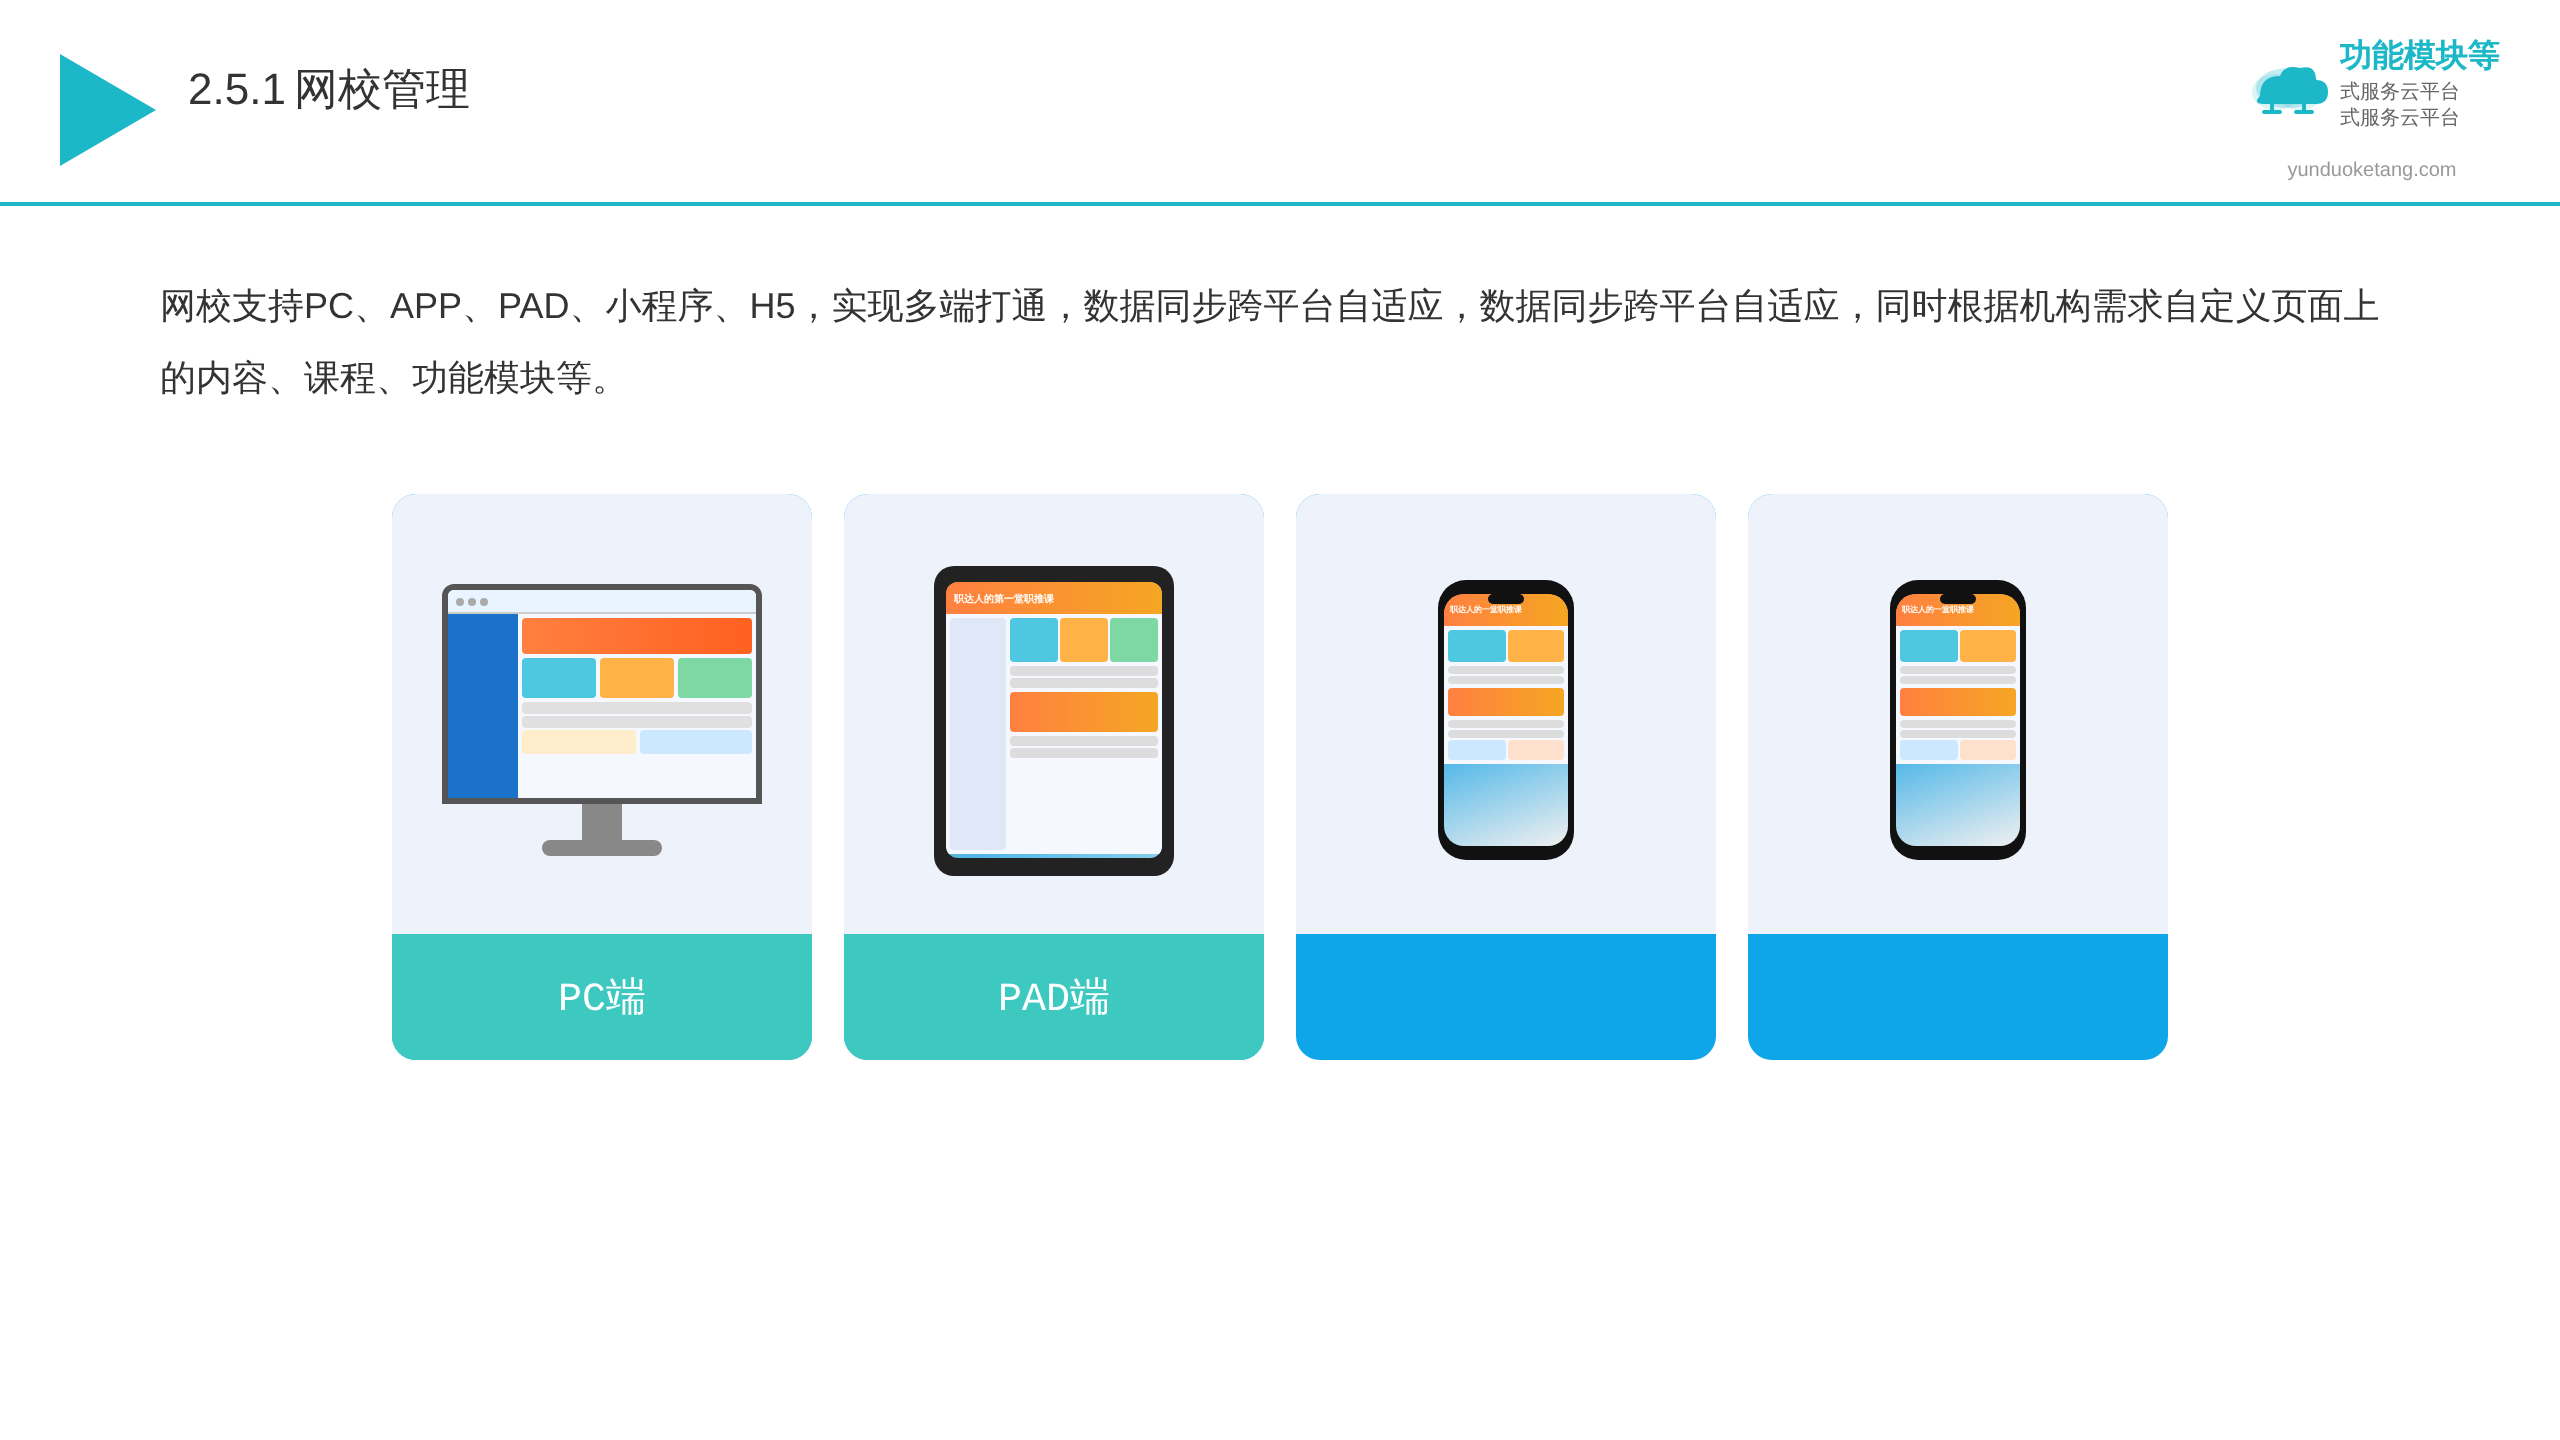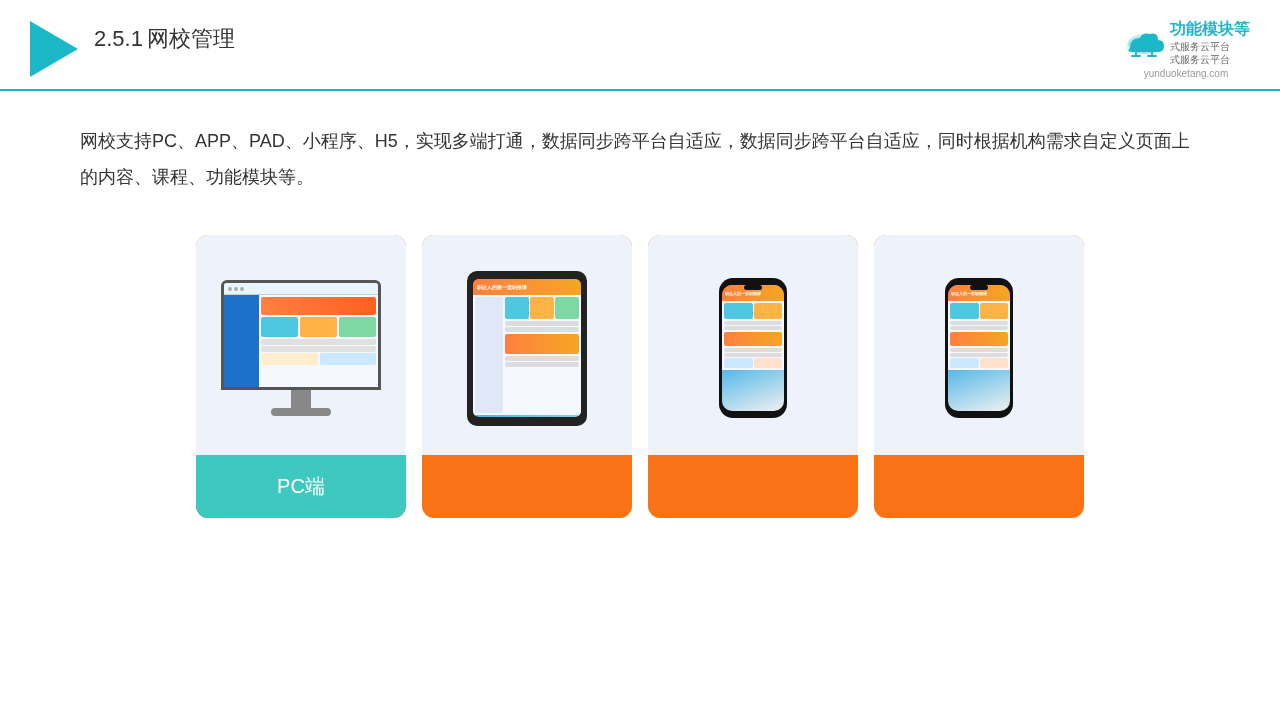--- a/index.html
+++ b/index.html
@@ -66,48 +66,49 @@
       line-height: 1.4;
     }
     .logo-main-text {
       font-size: 16px;
       font-weight: bold;
       color: #1db8c8;
     }
     .yunduoketang {
       font-size: 10px;
       color: #999;
-      margin-top: 2px;
+      margin-top: 14px;
     }
 
     
     .description {
       padding: 32px 80px 20px 80px;
       font-size: 18px;
       color: #333;
       line-height: 2.0;
     }
 
     
     .cards-container {
       display: flex;
       gap: 16px;
       padding: 20px 60px 30px 60px;
       justify-content: center;
     }
 
     .card {
-      background: #f97316;
+      background: #0ea5e9;
       border-radius: 12px;
       width: 210px;
       display: flex;
       flex-direction: column;
       align-items: center;
       overflow: hidden;
       flex-shrink: 0;
+      font-family: Liberation Mono, monospace;
     }
 
     .card-image-area {
       width: 100%;
       height: 220px;
       display: flex;
       align-items: center;
       justify-content: center;
       padding: 16px 10px 10px 10px;
       background: #eef2fa;
@@ -333,20 +334,21 @@
               <div style="height:5px; background:#ddd; border-radius:2px; margin-bottom:1px;"></div>
               <div style="height:5px; background:#ddd; border-radius:2px; margin-bottom:2px;"></div>
               <div style="height:20px; background:linear-gradient(90deg,#ff8040,#f5a623); border-radius:2px; margin-bottom:2px;"></div>
               <div style="height:5px; background:#ddd; border-radius:2px; margin-bottom:1px;"></div>
               <div style="height:5px; background:#ddd; border-radius:2px;"></div>
             </div>
           </div>
         </div>
       </div>
     </div>
+    <div class="card-label">PAD端</div>
   </div>
 
   <div class="card">
     <div class="card-image-area">
       <div class="phone-small">
         <div class="phone-small-notch"></div>
         <div class="phone-small-screen">
           <div style="height:16px; background:linear-gradient(90deg,#ff8040,#f5a623); display:flex; align-items:center; padding:0 3px;">
             <div style="font-size:4px; color:white; font-weight:bold;">职达人的一堂职推课</div>
           </div>

